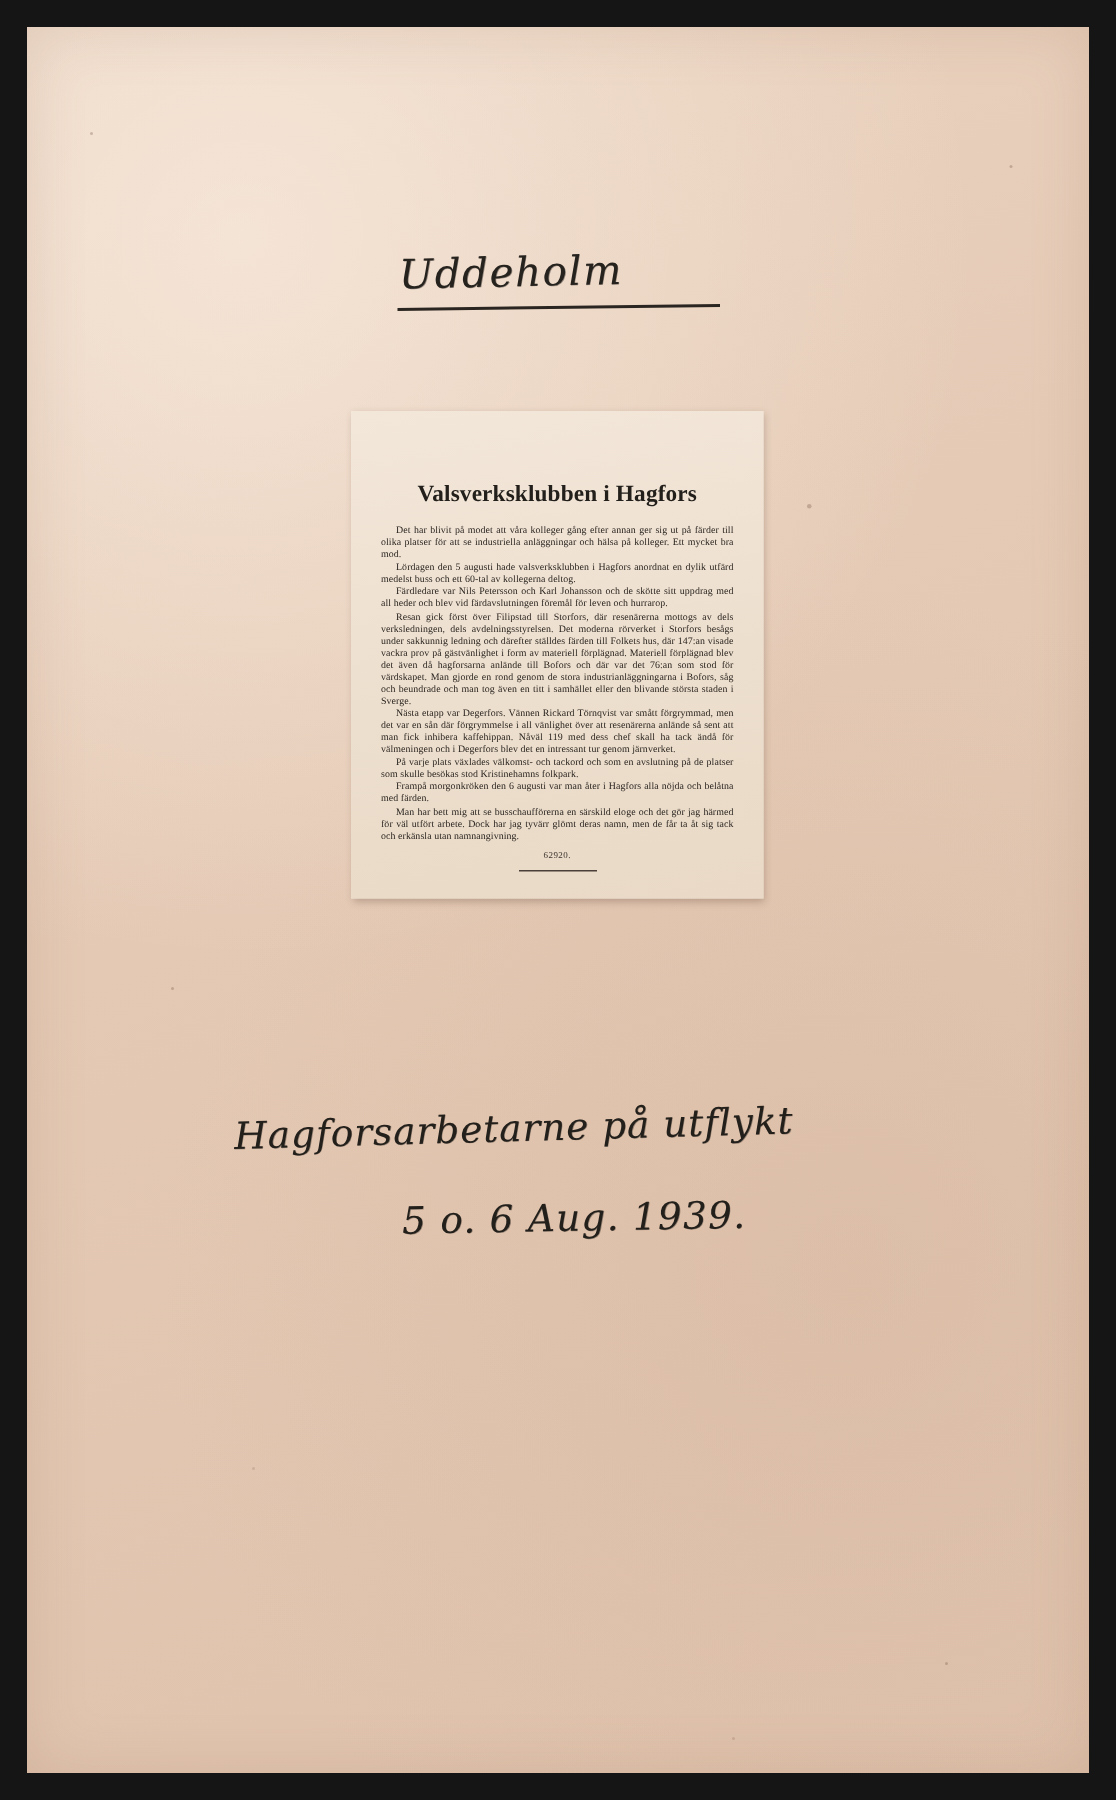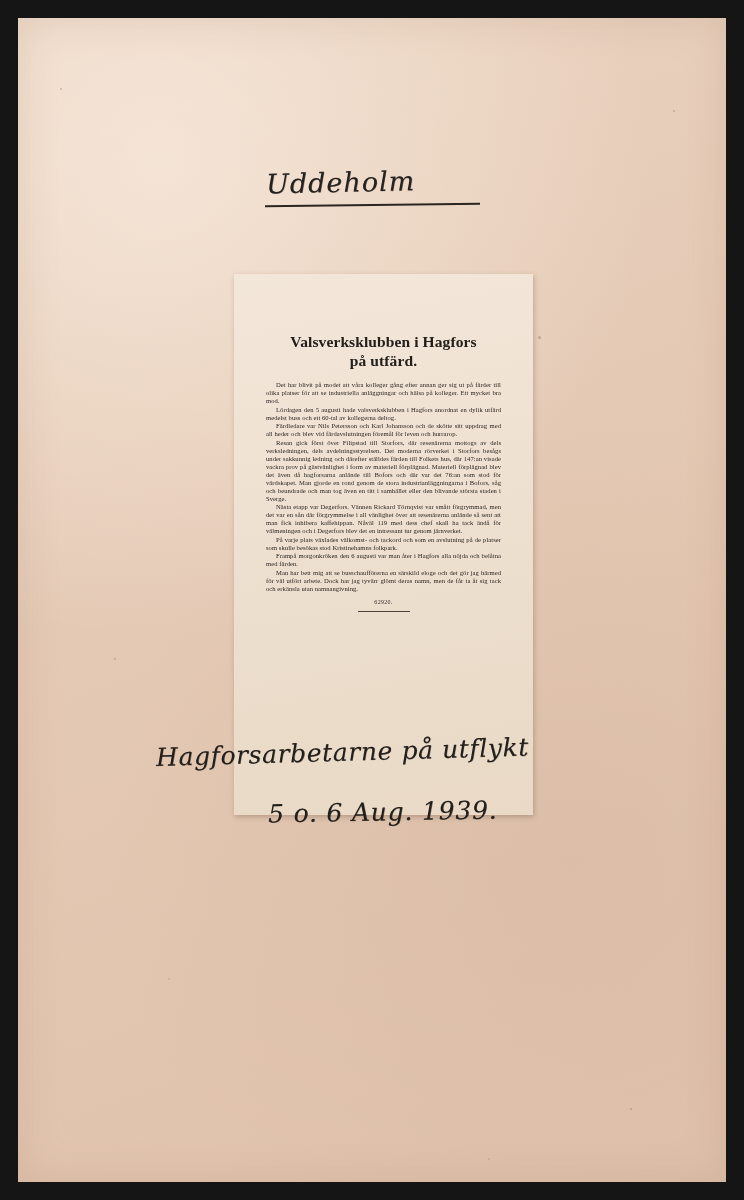--- a/index.html
+++ b/index.html
@@ -70,25 +70,25 @@
     background: #2a2520;
     transform: rotate(-0.7deg);
   }
 
   
   .clipping {
     position: absolute;
     left: 216px;
     top: 256px;
     width: 275px;
-    height: 517px;
+    height: 325px;
     background: #f0e2d3;
     background-image: linear-gradient(170deg, #f3e7da 0%, #eddfce 55%, #e9d9c6 100%);
     box-shadow: 1px 2px 5px rgba(80,55,40,0.28);
-    padding: 12px;
+    padding: 0;
     overflow: hidden;
   }
   .clip-inner {
     padding: 46px 20px 10px 20px;
   }
   .clip-headline {
     text-align: center;
     font-family: "Liberation Serif", serif;
     font-weight: 700;
     font-size: 15.5px;
@@ -166,21 +166,20 @@
     <span class="speck s6"></span>
     <span class="speck s7"></span>
 
     <div class="hand-title">Uddeholm</div>
     <div class="hand-title-rule"></div>
 
     <div class="clipping">
       <div class="clip-inner">
         <div class="clip-headline">
           <div>Valsverksklubben i Hagfors</div>
-          <div>på utfärd.</div>
         </div>
         <div class="clip-body">
           <p>Det har blivit på modet att våra kolleger gång efter annan ger sig ut på färder till olika platser för att se industriella anläggningar och hälsa på kolleger. Ett mycket bra mod.</p>
           <p>Lördagen den 5 augusti hade valsverksklubben i Hagfors anordnat en dylik utfärd medelst buss och ett 60-tal av kollegerna deltog.</p>
           <p>Färdledare var Nils Petersson och Karl Johansson och de skötte sitt uppdrag med all heder och blev vid färdavslutningen föremål för leven och hurrarop.</p>
           <p>Resan gick först över Filipstad till Storfors, där resenärerna mottogs av dels verksledningen, dels avdelningsstyrelsen. Det moderna rörverket i Storfors besågs under sakkunnig ledning och därefter ställdes färden till Folkets hus, där 147:an visade vackra prov på gästvänlighet i form av materiell förplägnad. Materiell förplägnad blev det även då hagforsarna anlände till Bofors och där var det 76:an som stod för värdskapet. Man gjorde en rond genom de stora industrianläggningarna i Bofors, såg och beundrade och man tog även en titt i samhället eller den blivande största staden i Sverge.</p>
           <p>Nästa etapp var Degerfors. Vännen Rickard Törnqvist var smått förgrymmad, men det var en sån där förgrymmelse i all vänlighet över att resenärerna anlände så sent att man fick inhibera kaffehippan. Nåväl 119 med dess chef skall ha tack ändå för välmeningen och i Degerfors blev det en intressant tur genom järnverket.</p>
           <p>På varje plats växlades välkomst- och tackord och som en avslutning på de platser som skulle besökas stod Kristinehamns folkpark.</p>
           <p>Frampå morgonkröken den 6 augusti var man åter i Hagfors alla nöjda och belåtna med färden.</p>
           <p>Man har bett mig att se busschaufförerna en särskild eloge och det gör jag härmed för väl utfört arbete. Dock har jag tyvärr glömt deras namn, men de får ta åt sig tack och erkänsla utan namnangivning.</p>

